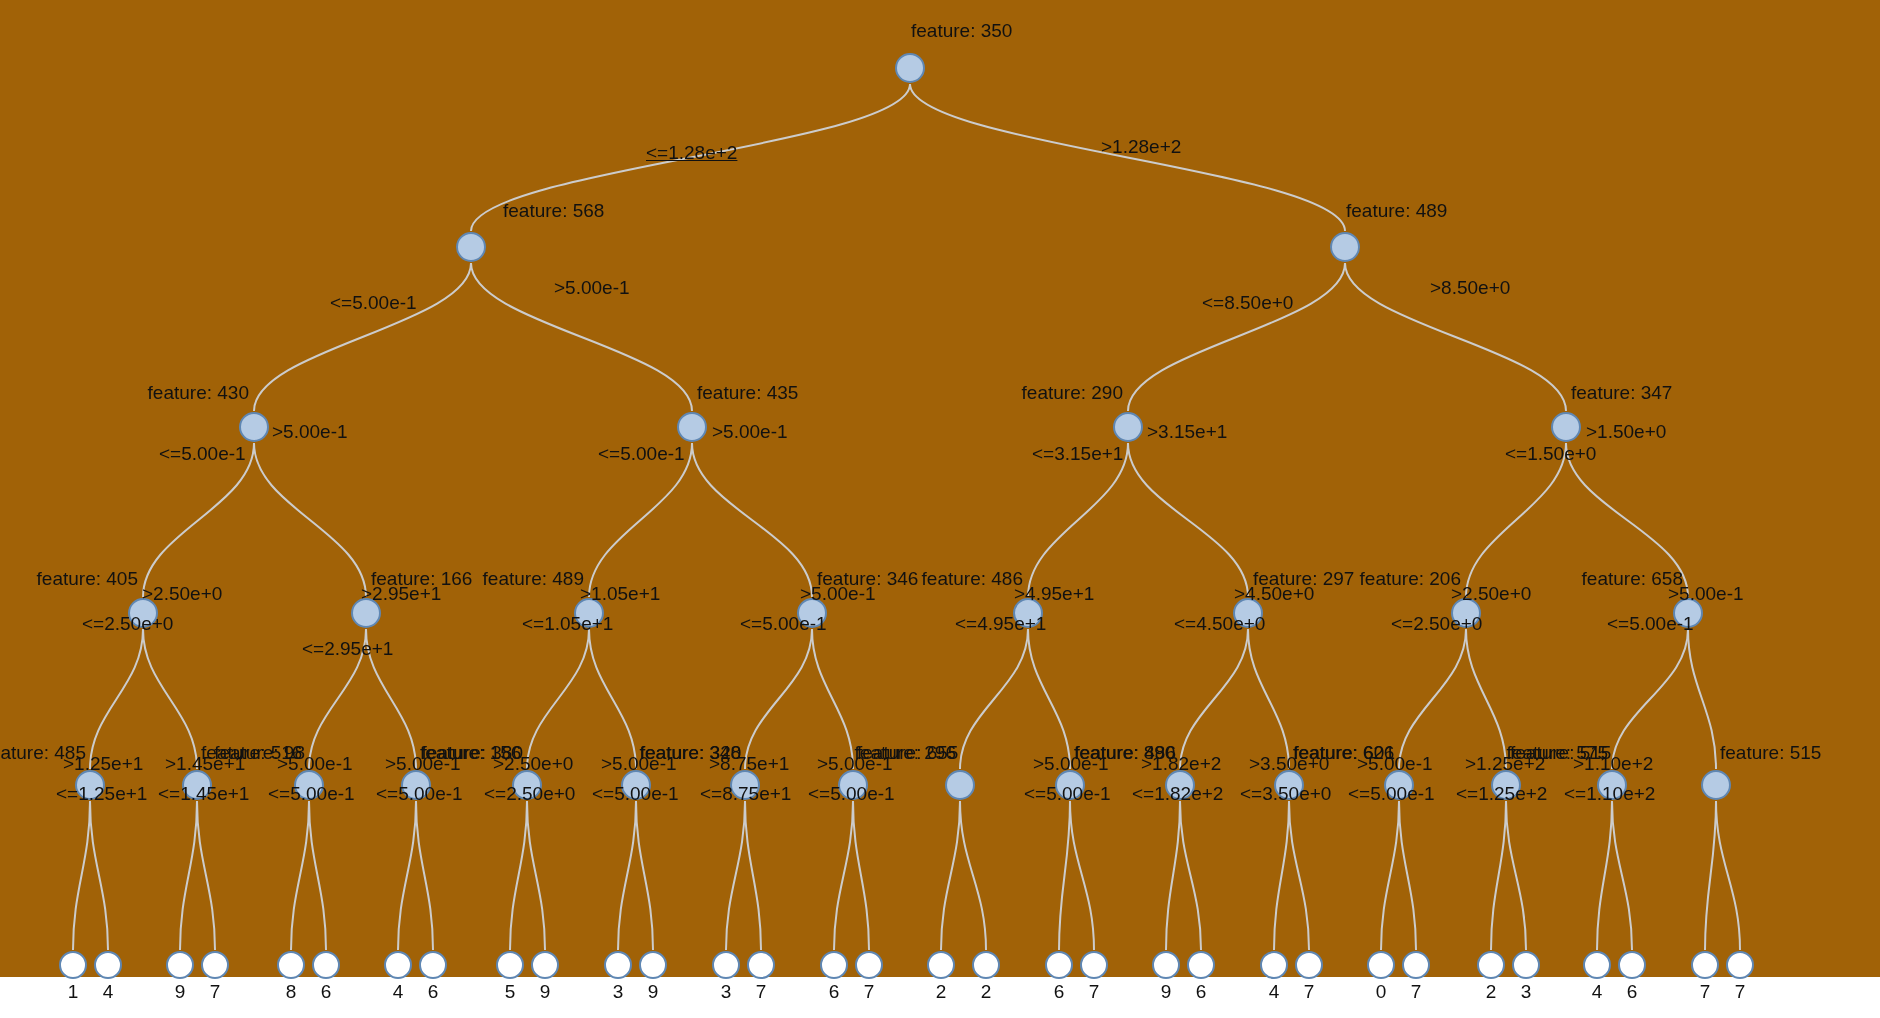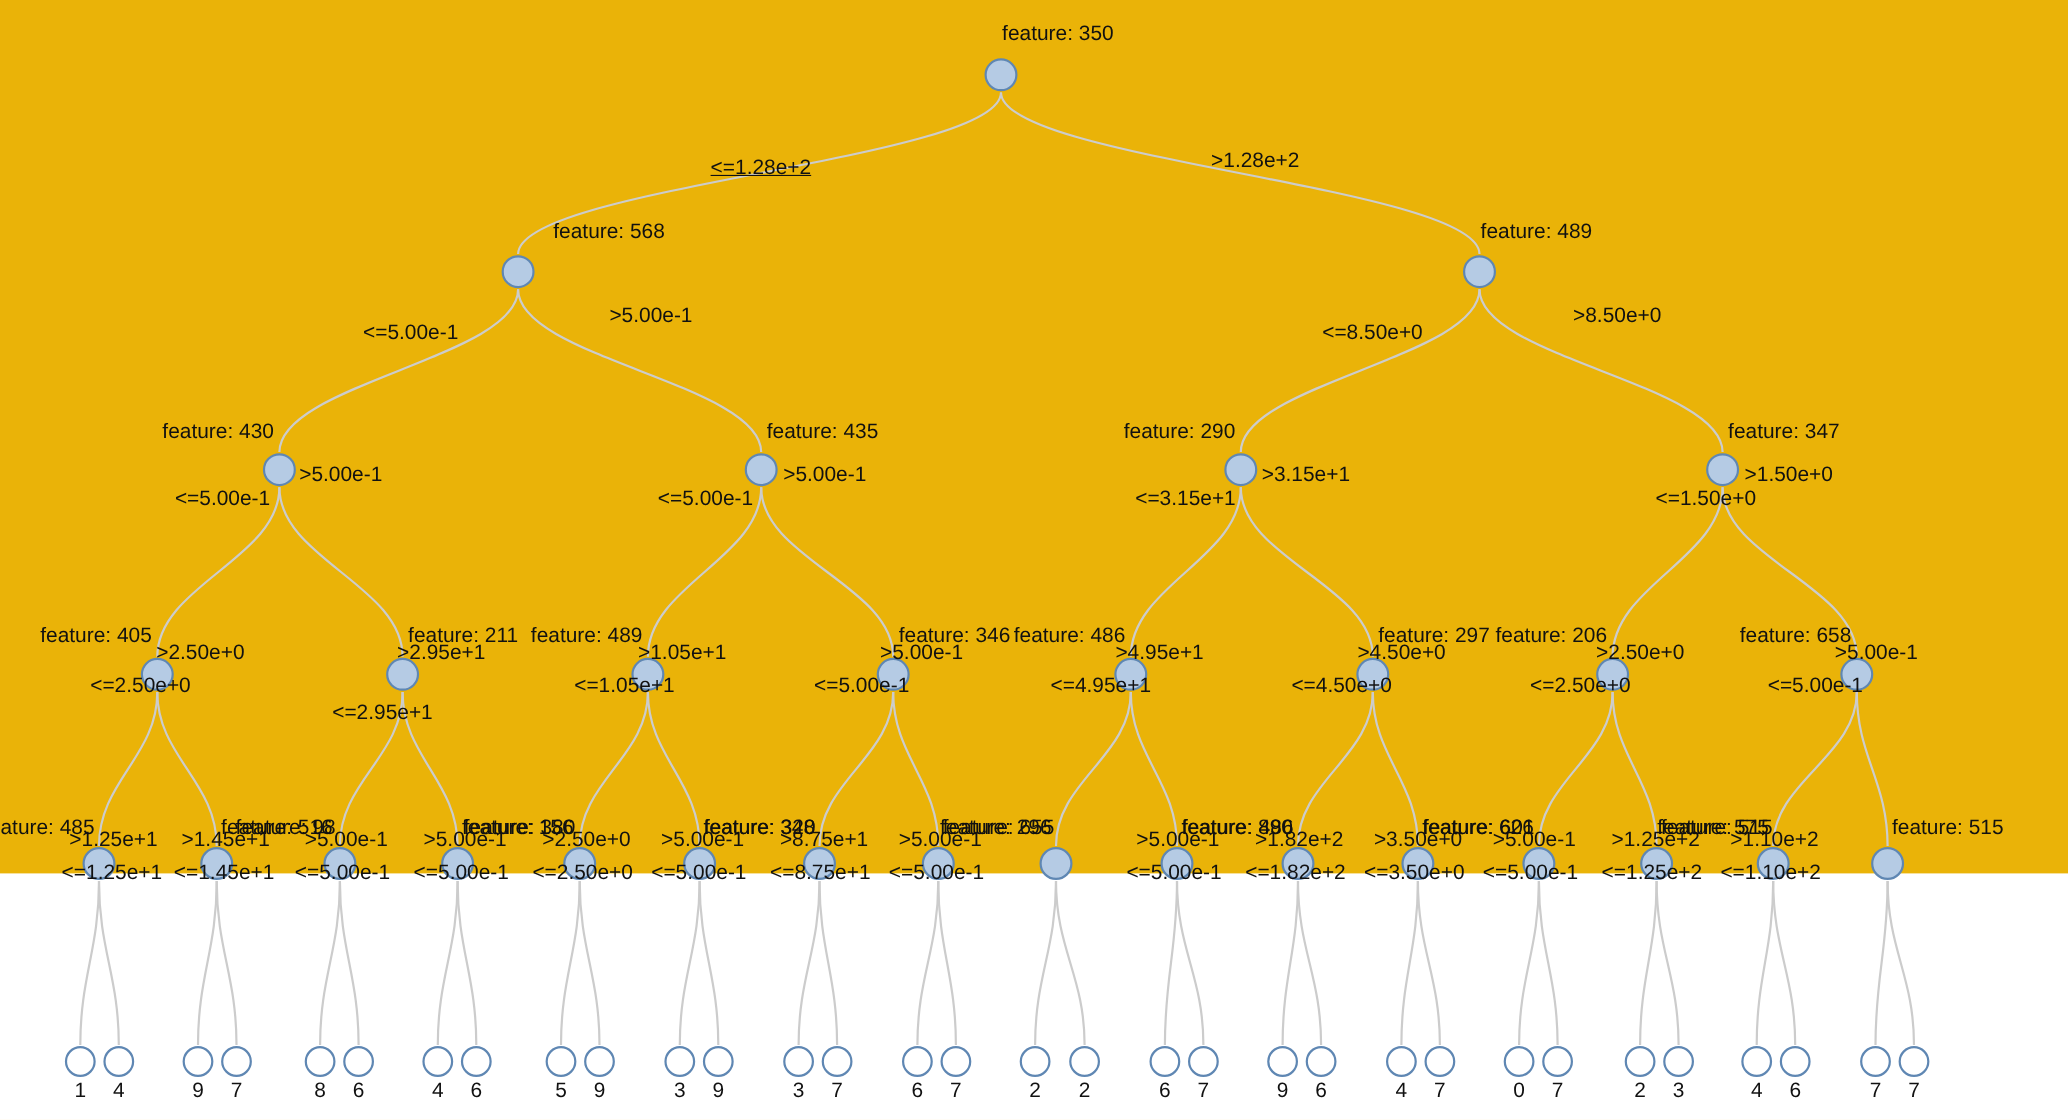--- a/index.html
+++ b/index.html
@@ -1,17 +1,17 @@
 <!DOCTYPE html>
 <html><head>
 <meta charset="utf-8">
 <style>
   html,body{margin:0;padding:0;background:#ffffff;}
   body{width:1880px;height:1018px;overflow:hidden;font-family:"Liberation Sans","DejaVu Sans",sans-serif;}
-  #stage{position:relative;width:1880px;height:794px;background:#eab308;}
+  #stage{position:relative;width:1880px;height:977px;background:#a16207;}
   #edges{position:absolute;left:0;top:0;width:1880px;height:1018px;}
   .node{position:absolute;border-radius:50%;box-sizing:border-box;}
   .inner-node{width:30px;height:30px;background:#b5cbe4;border:2.5px solid #5f87b3;}
   .leaf-node{width:28px;height:28px;background:#ffffff;border:2.5px solid #5f87b3;}
   .lbl{position:absolute;color:#111111;white-space:nowrap;}
   .feat-lbl{font-size:19px;}
   .edge-lbl{font-size:19px;}
   .leaf-lbl{font-size:19px;}
 </style>
 </head>
@@ -149,21 +149,21 @@
     </div>
   <div id="label-layer">
       <div class="lbl feat-lbl" style="top: 20px; left: 911px;">feature: 350</div>
       <div class="lbl feat-lbl" style="top: 200px; left: 455px; margin-left: 48px;">feature: 568</div>
       <div class="lbl feat-lbl" style="top: 200px; left: 1346px;">feature: 489</div>
       <div class="lbl feat-lbl" style="top: 382px; left: 249px; transform: translateX(-100%);">feature: 430</div>
       <div class="lbl feat-lbl" style="top: 382px; left: 697px;">feature: 435</div>
       <div class="lbl feat-lbl" style="top: 382px; left: 1123px; transform: translateX(-100%);">feature: 290</div>
       <div class="lbl feat-lbl" style="top: 382px; left: 1571px;">feature: 347</div>
       <div class="lbl feat-lbl" style="top: 568px; left: 138px; transform: translateX(-100%);">feature: 405</div>
-      <div class="lbl feat-lbl" style="top: 568px; left: 371px;">feature: 211</div>
+      <div class="lbl feat-lbl" style="top: 568px; left: 371px;">feature: 166</div>
       <div class="lbl feat-lbl" style="top: 568px; left: 584px; transform: translateX(-100%);">feature: 489</div>
       <div class="lbl feat-lbl" style="top: 568px; left: 817px;">feature: 346</div>
       <div class="lbl feat-lbl" style="top: 568px; left: 1023px; transform: translateX(-100%);">feature: 486</div>
       <div class="lbl feat-lbl" style="top: 568px; left: 1253px;">feature: 297</div>
       <div class="lbl feat-lbl" style="top: 568px; left: 1461px; transform: translateX(-100%);">feature: 206</div>
       <div class="lbl feat-lbl" style="top: 568px; left: 1683px; transform: translateX(-100%);">feature: 658</div>
       <div class="lbl feat-lbl" style="top: 742px; left: 86px; transform: translateX(-100%);">feature: 485</div>
       <div class="lbl feat-lbl" style="top: 742px; left: 201px;">feature: 516</div>
       <div class="lbl feat-lbl" style="top: 742px; left: 305px; transform: translateX(-100%);">feature: 98</div>
       <div class="lbl feat-lbl" style="top: 742px; left: 420px;">feature: 156</div>

